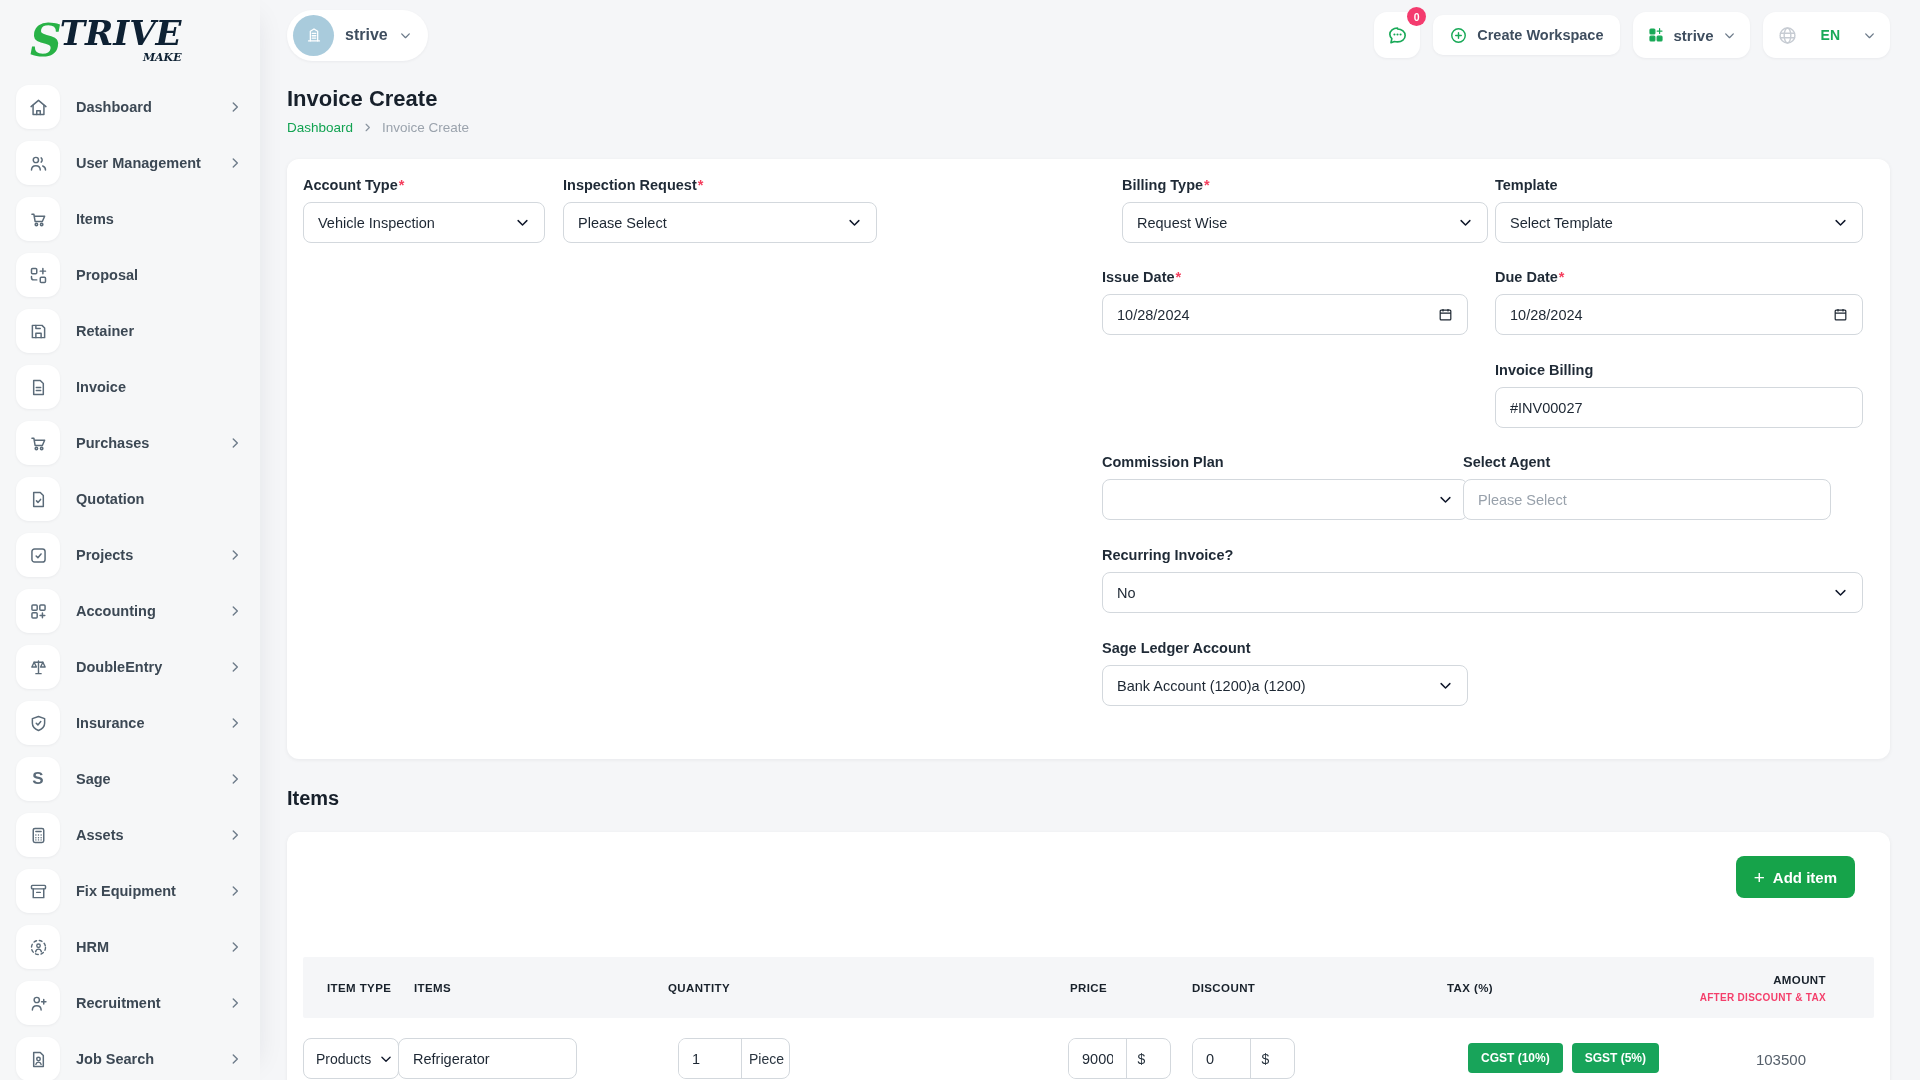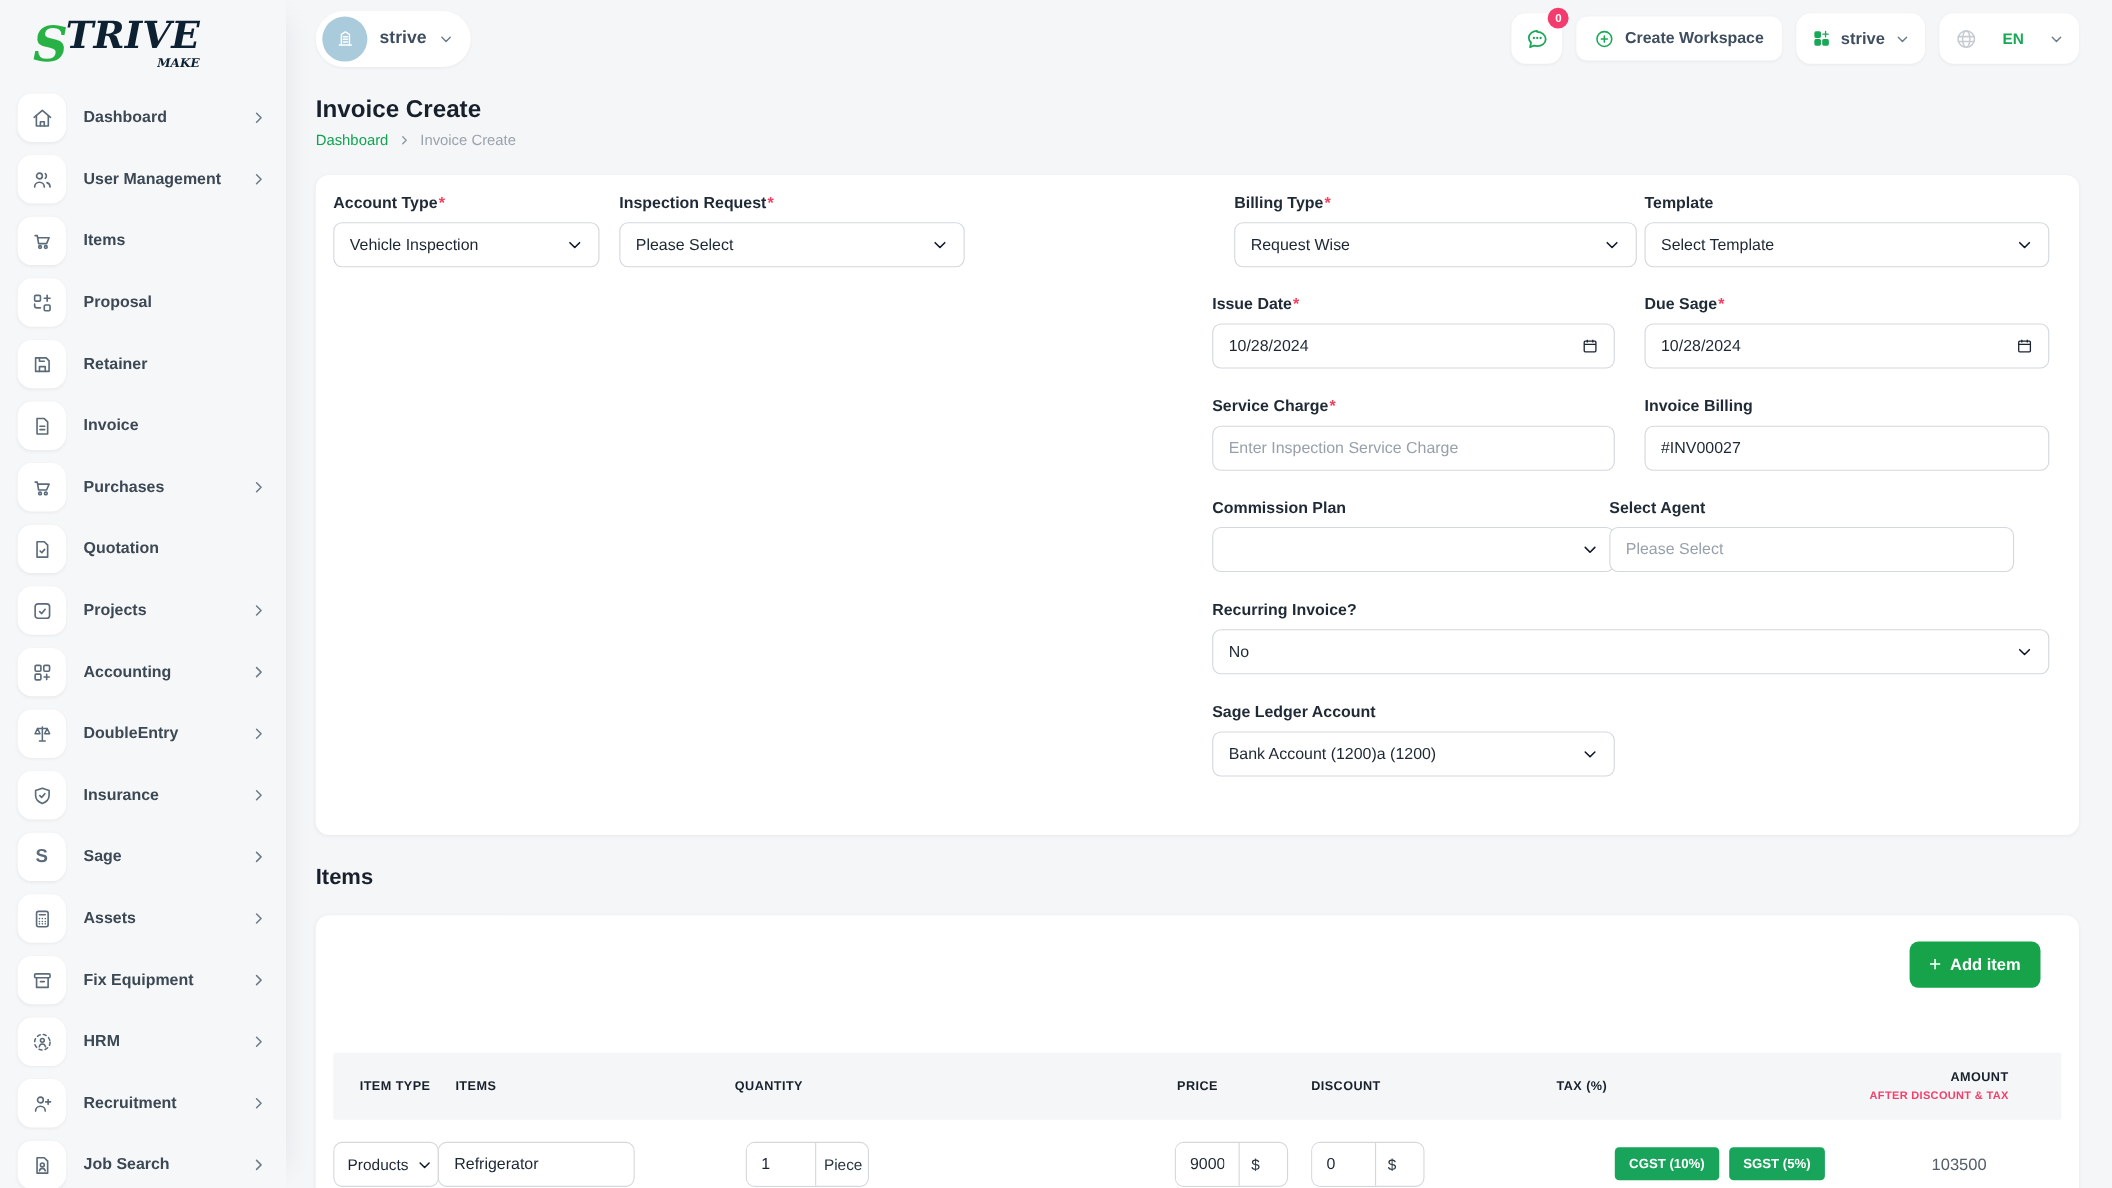--- a/index.html
+++ b/index.html
@@ -129,21 +129,21 @@
   }
   .th {
     position:absolute; top:50%; transform:translateY(-50%);
     font-size:11.5px; font-weight:700; color:#18212b; letter-spacing:.4px; white-space:nowrap;
   }
   .th-itemtype { left:24px; }
   .th-items    { left:111px; }
   .th-quantity { left:365px; }
   .th-price    { left:767px; }
   .th-discount { left:889px; }
-  .th-tax      { left:1112px;text-align:right; }
+  .th-tax      { left:1144px;text-align:right; }
   .th-amount   { right:48px; text-align:right; }
   .th-amount .note { font-size:10px; font-weight:700; color:#f43f6b; margin-top:6px; letter-spacing:.3px; }
 
   .cell { position:absolute; top:206px; }
   .grp {
     display:flex; border:1px solid #d3d8dd; border-radius:8px; overflow:hidden; background:#fff; height:41px;
   }
   .grp input {
     border:none; outline:none; padding:0 13px; font-size:14.5px; color:#1d2733;
     font-family:"Liberation Sans", sans-serif; width:100%;
@@ -587,36 +587,32 @@
           <span class="cal">
               <svg width="15" height="15" viewBox="0 0 24 24" fill="none" stroke="currentColor" stroke-width="1.9" stroke-linejoin="round">
                 <rect x="3.5" y="5" width="17" height="15.5" rx="1.5"></rect>
                 <path d="M3.5 9.8h17M8 3v4M16 3v4"></path>
               </svg>
             </span>
         </div>
       </div>
 
       <div class="field pos-due">
-        <div class="f-label"><span>Due Sage</span><span class="req">*</span></div>
+        <div class="f-label"><span>Due Date</span><span class="req">*</span></div>
         <div class="control select">
           <span>10/28/2024</span>
           <span class="cal">
               <svg width="15" height="15" viewBox="0 0 24 24" fill="none" stroke="currentColor" stroke-width="1.9" stroke-linejoin="round">
                 <rect x="3.5" y="5" width="17" height="15.5" rx="1.5"></rect>
                 <path d="M3.5 9.8h17M8 3v4M16 3v4"></path>
               </svg>
             </span>
         </div>
       </div>
 
-      <div class="field pos-service">
-        <div class="f-label"><span>Service Charge</span><span class="req">*</span></div>
-        <input class="text-input" type="text" placeholder="Enter Inspection Service Charge" style="">
-      </div>
 
       <div class="field pos-invnum">
         <div class="f-label"><span>Invoice Billing</span></div>
         <input class="text-input" type="text" value="#INV00027" style="">
       </div>
 
       <div class="field pos-commission">
         <div class="f-label"><span>Commission Plan</span></div>
         <div class="control select">
           <span></span>

